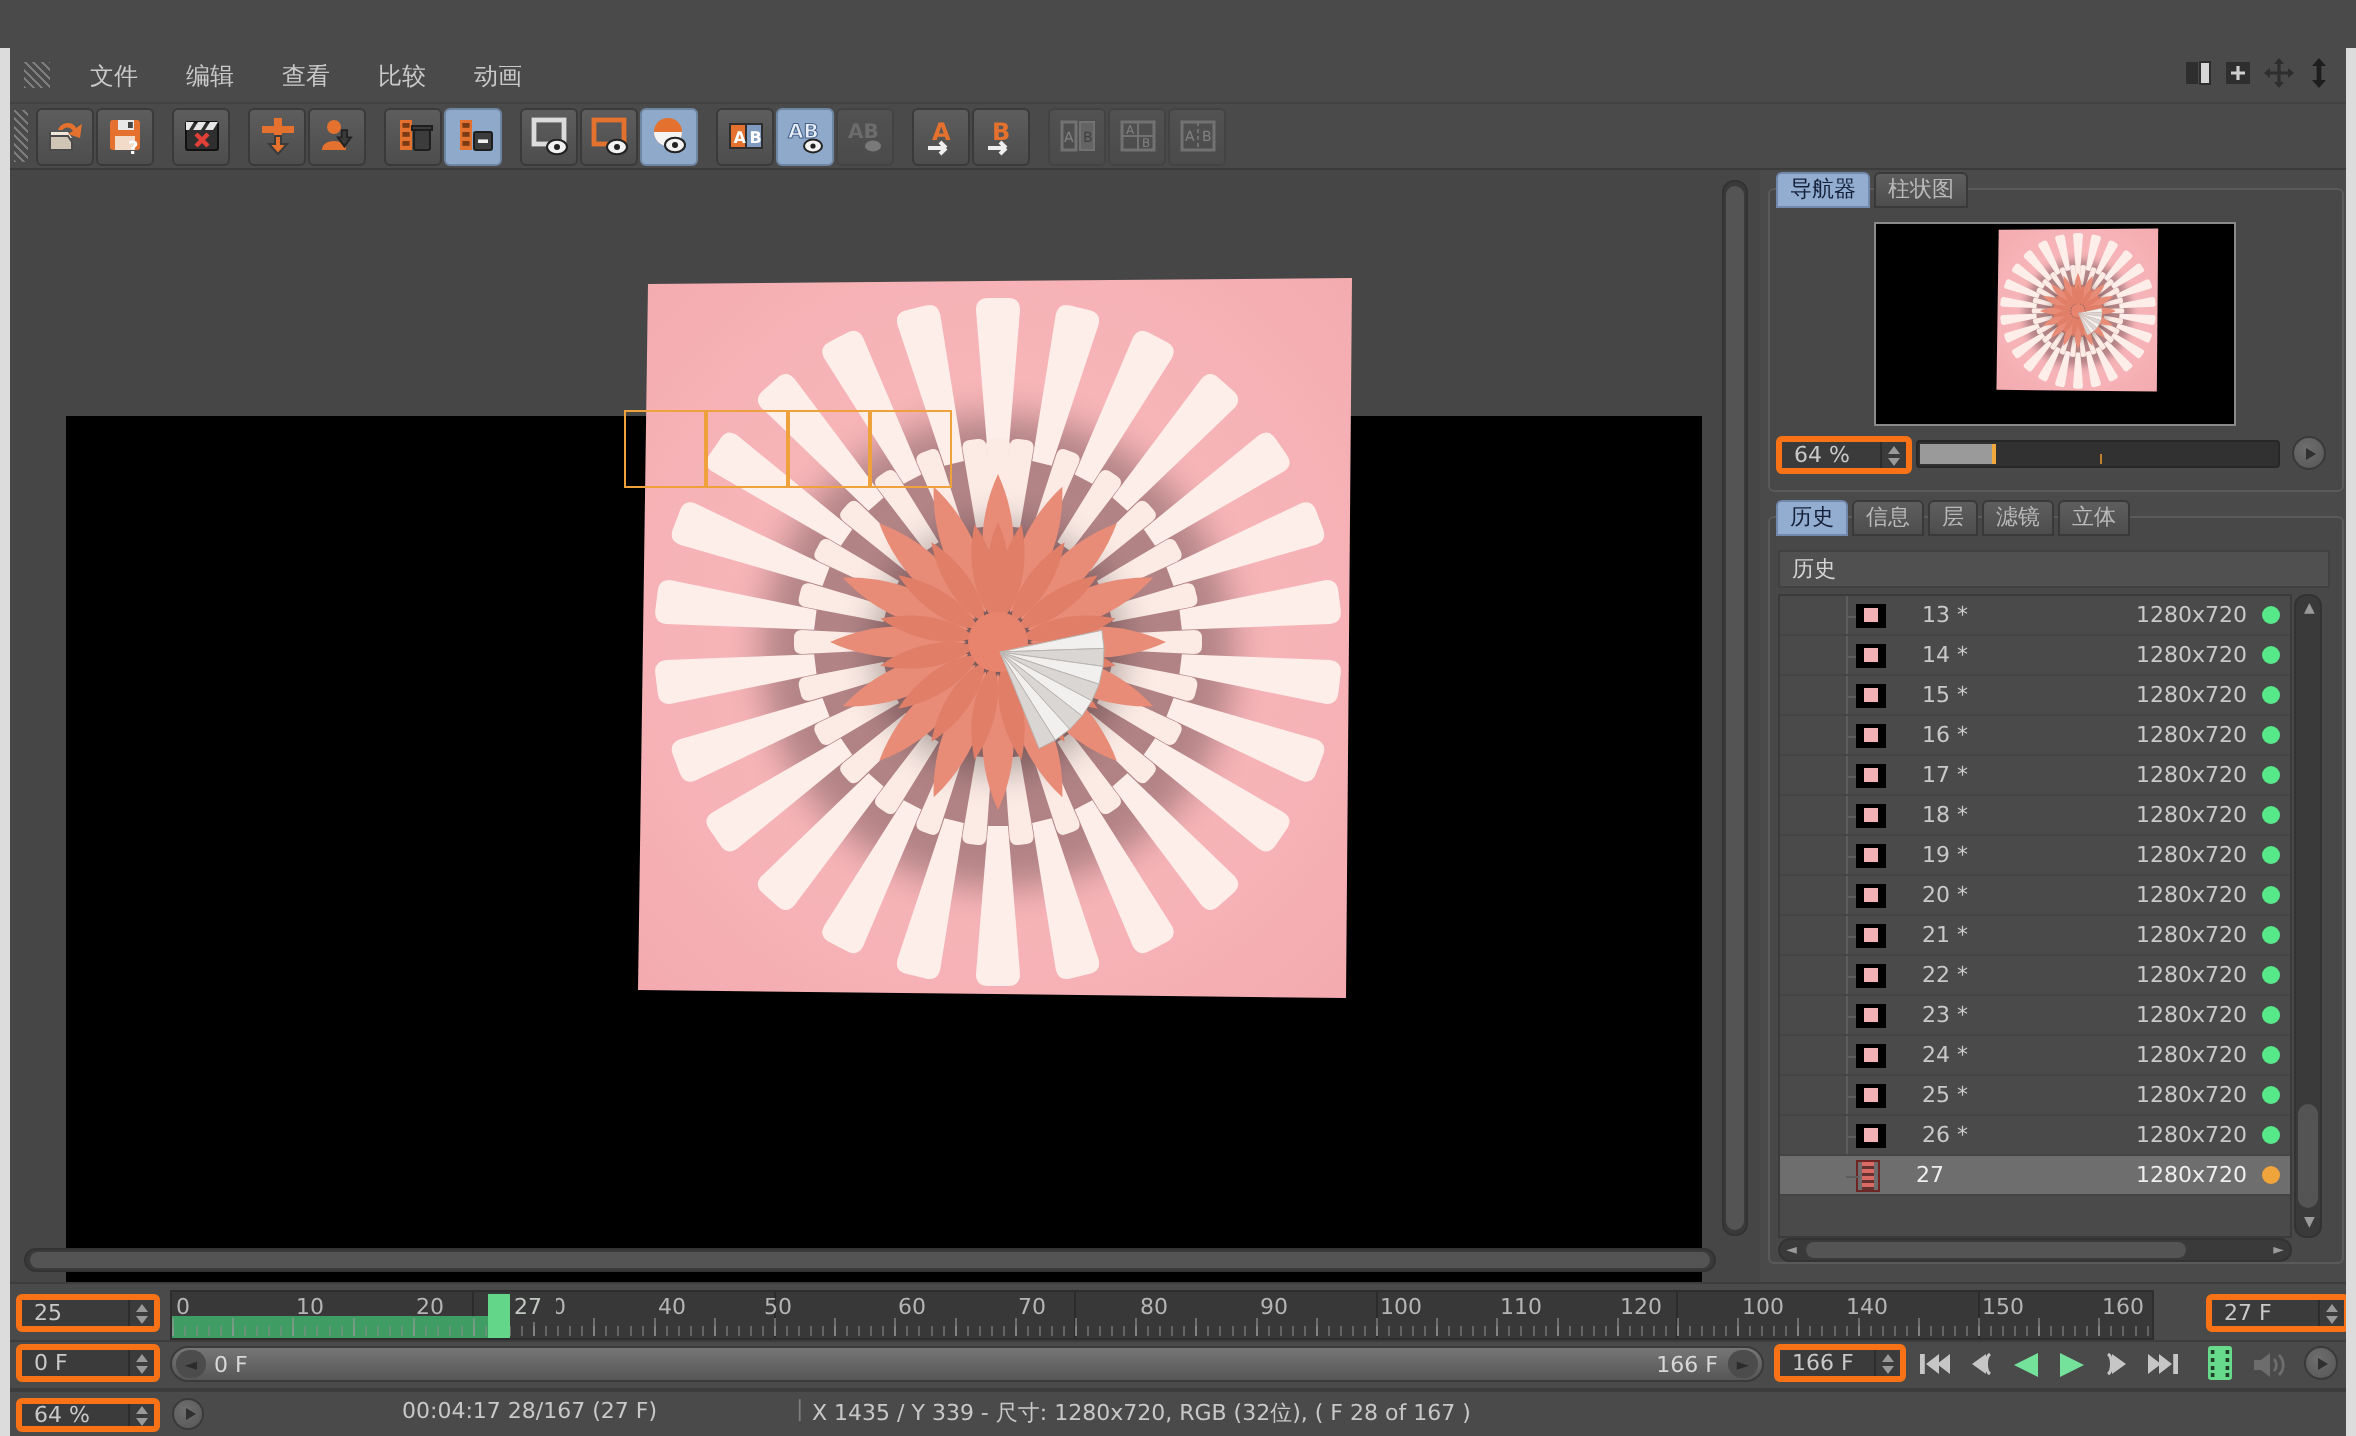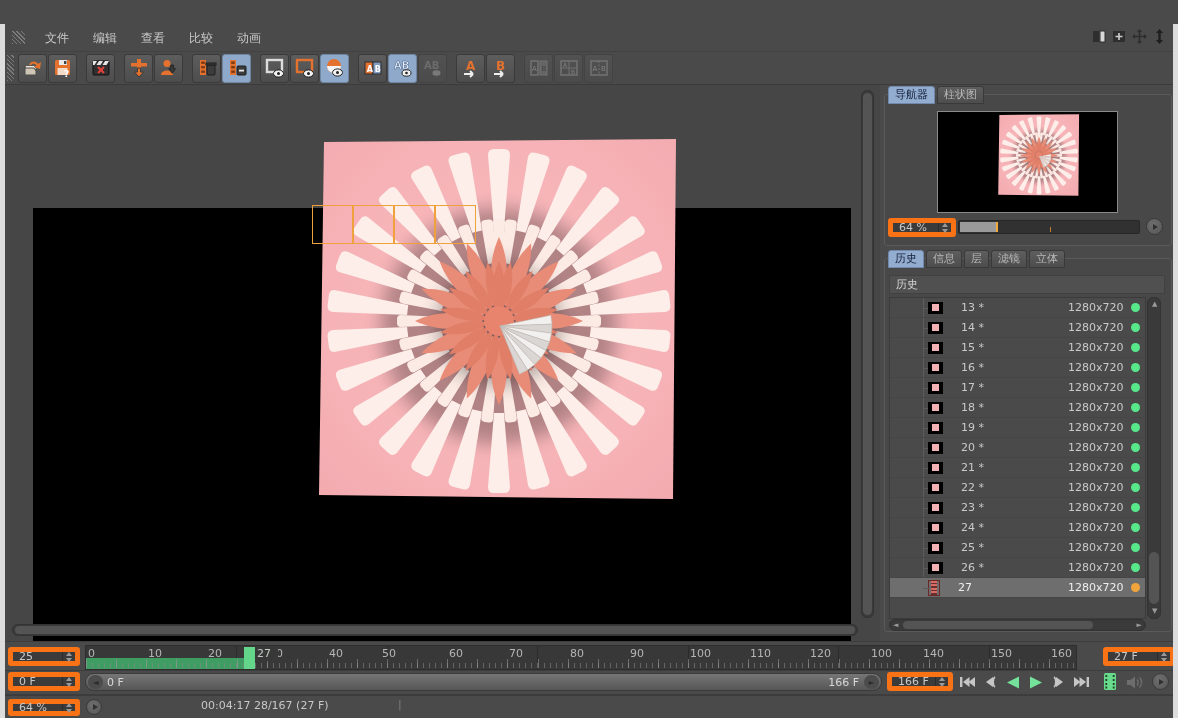--- a/index.html
+++ b/index.html
@@ -67,21 +67,21 @@
   .nav-tabs { left:888px; top:86px; } .hist-tabs { left:888px; top:250px; }
   .tab { height:18px; line-height:16px; padding:0 6px; font-size:11px; color:#b9b9b9;
     background:linear-gradient(#5e5e5e,#4d4d4d); border:1px solid #393939;
     border-radius:3px 3px 0 0; margin-right:2px; white-space:nowrap; }
   .tab.active { background:#92add0; color:#141f38; border-color:#7289ab; }
 
   .navthumb { position:absolute; left:937px; top:111px; width:181px; height:102px;
     background:#000; border:1px solid #8a8a8a; overflow:hidden; }
   .navthumb svg { position:absolute; left:60px; top:2px; }
 
-  .spinner { position:absolute; height:19px; background:#3b3b3b; border:5px solid #f97316;
+  .spinner { position:absolute; height:19px; background:#3b3b3b; border:3px solid #f97316;
     border-radius:3px; display:flex; align-items:center; color:#c9c9c9; font-size:11px; }
   .spin-val { flex:1; padding-left:6px; white-space:nowrap; }
   .spin-arrows { width:13px; height:100%; border-left:1px solid #2c2c2c;
     display:flex; flex-direction:column; align-items:center; justify-content:center; gap:2px; }
   .arr-up { width:0; height:0; border-left:3px solid transparent; border-right:3px solid transparent; border-bottom:4px solid #999; }
   .arr-dn { width:0; height:0; border-left:3px solid transparent; border-right:3px solid transparent; border-top:4px solid #999; }
 
   .zoomslider { position:absolute; left:958px; top:220px; width:182px; height:14px;
     background:#313131; border:1px solid #272727; border-radius:2px; }
   .zoomfill { position:absolute; left:1px; top:1px; width:36px; height:10px; background:#9a9a9a; }
@@ -820,15 +820,16 @@
           <span class="arr-up"></span>
           <span class="arr-dn"></span>
         </span>
     </div>
     <div class="roundbtn" style="left:86px;top:3px;width:16px;height:16px">
         <span class="tri"></span>
       </div>
 
     <div class="st-time">00:04:17 28/167 (27 F)</div>
     <div class="st-sep">|</div>
+    <div class="st-info">X 1435 / Y 339 - 尺寸: 1280x720, RGB (32位),  ( F 28 of 167 )</div>
   </div>
 
 </div>
 
 </body></html>

